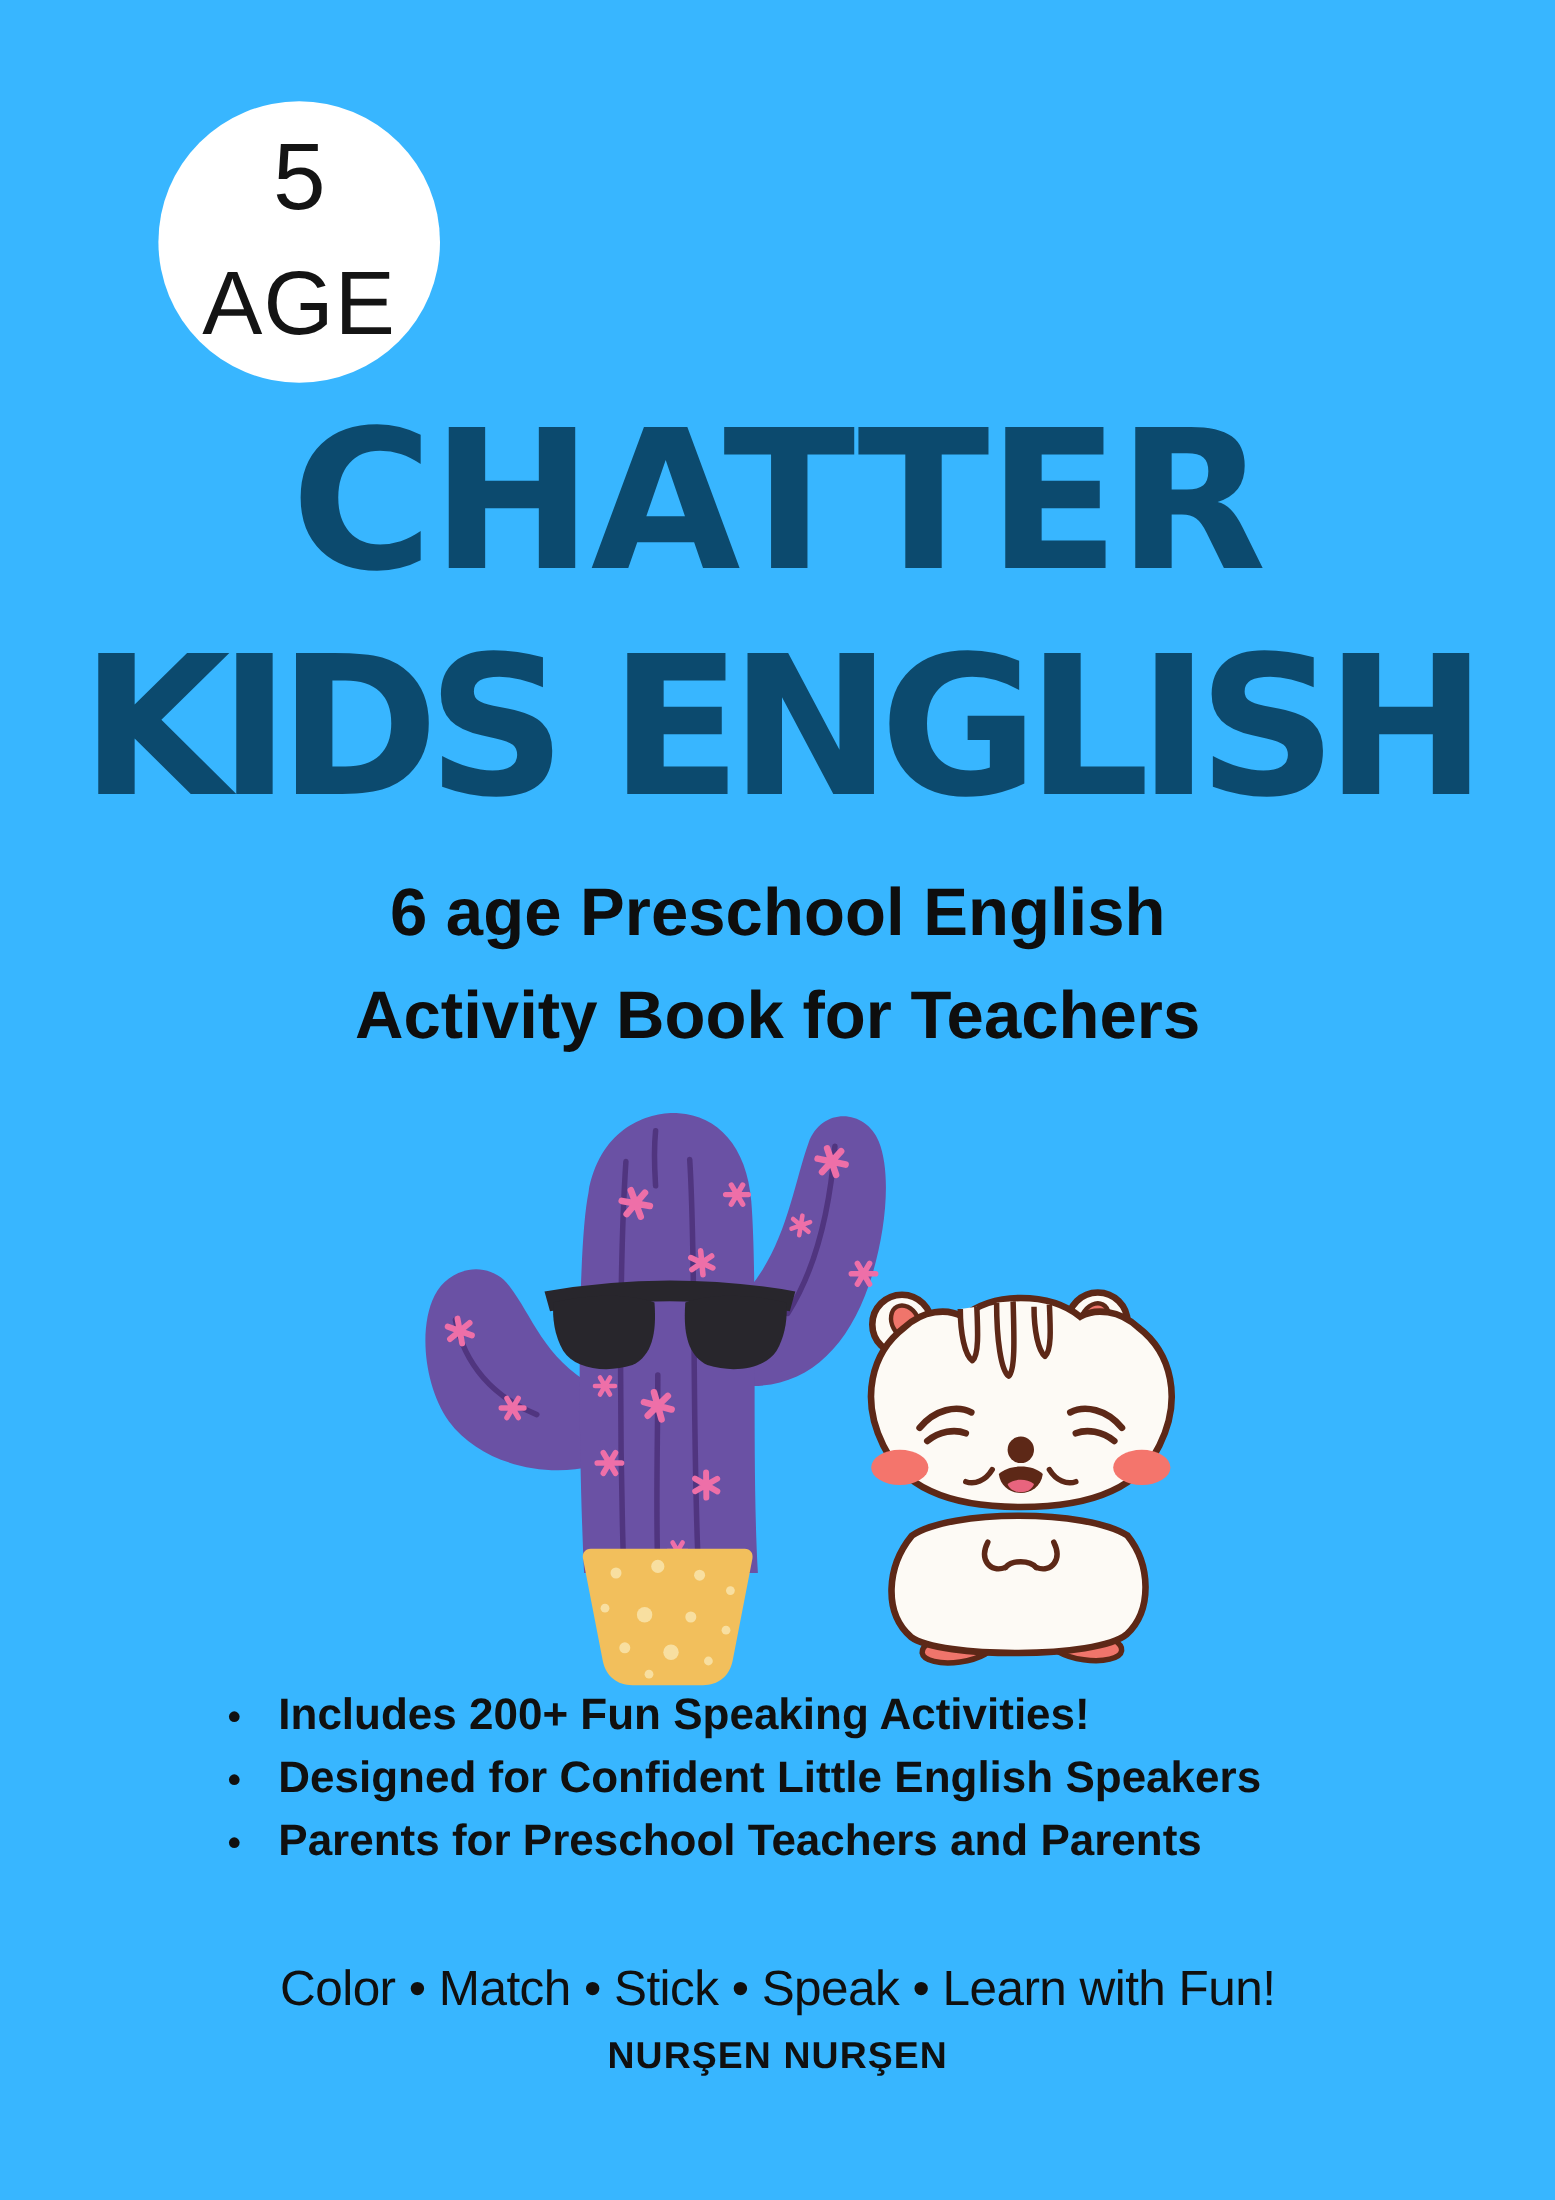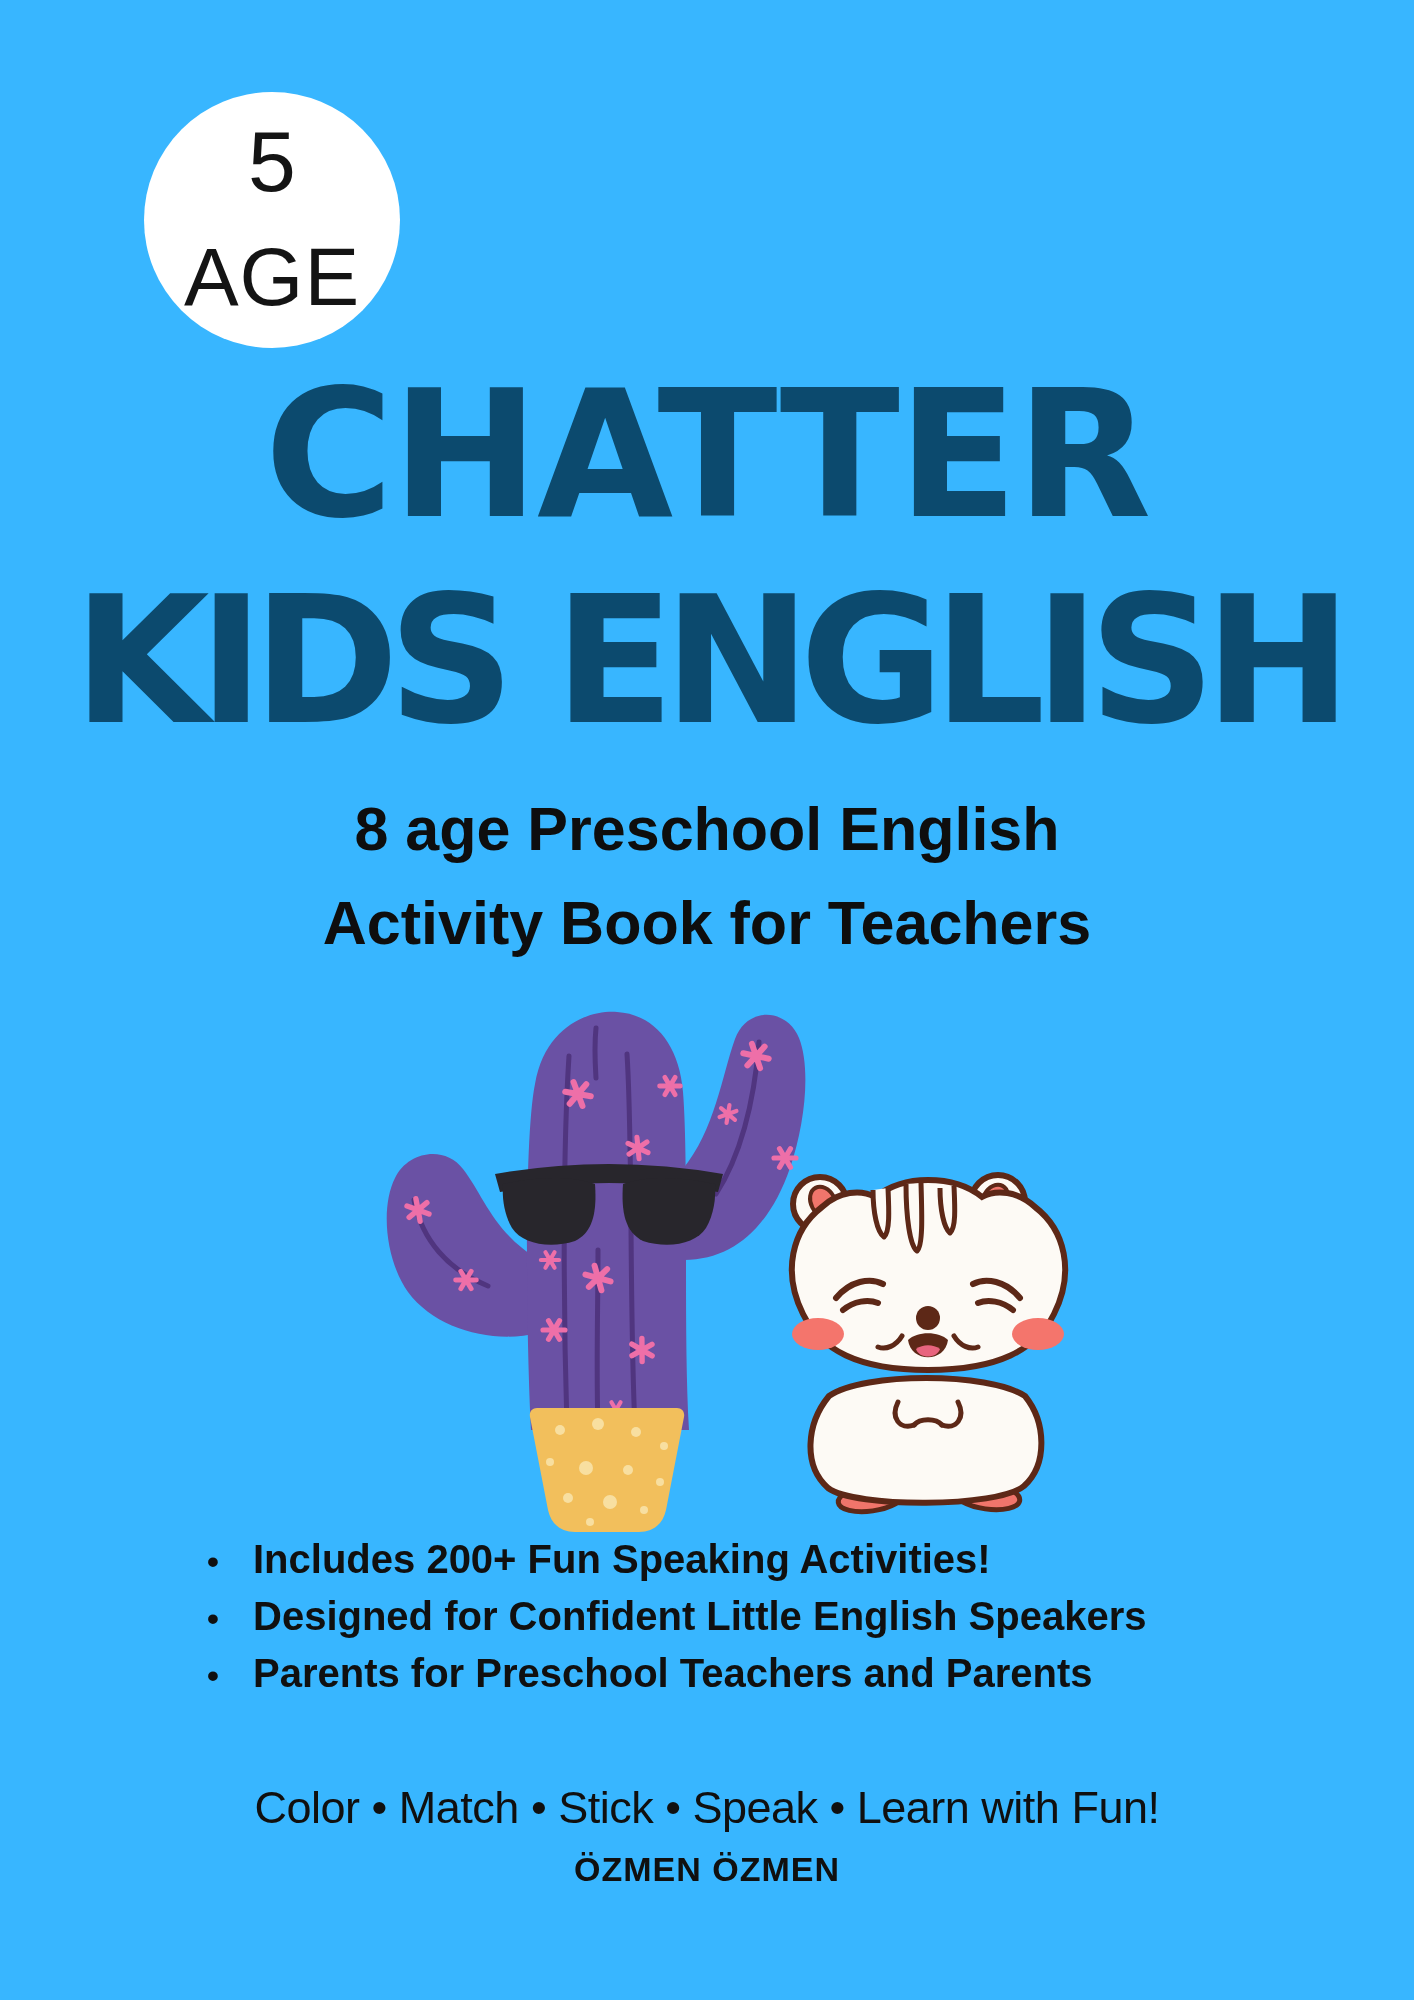--- a/index.html
+++ b/index.html
@@ -54,21 +54,21 @@
 
   <div class="age-badge">
     <div class="age-num">5</div>
     <div class="age-label">AGE</div>
   </div>
 
   <div class="title t1">CHATTER</div>
   <div class="title t2">KIDS ENGLISH</div>
 
   <div class="subtitle">
-    <div>8 age Preschool English</div>
+    <div>6 age Preschool English</div>
     <div>Activity Book for Teachers</div>
   </div>
 
   <svg class="illustration" viewBox="0 0 775 540" aria-hidden="true">
 
     <g>
 
       <path fill="#6A51A4" d="M240,335 C196,346 138,332 110,294 C88,263 82,210 97,180 C110,153 147,147 165,171 C186,198 196,236 242,262 Z"></path>
       <path class="ridge" d="M116,202 C124,242 150,272 190,288"></path>
 
@@ -177,15 +177,15 @@
       <span class="b">•</span>
       <span>Designed for Confident Little English Speakers</span>
     </li>
     <li>
       <span class="b">•</span>
       <span>Parents for Preschool Teachers and Parents</span>
     </li>
   </ul>
 
   <div class="tagline">Color • Match • Stick • Speak • Learn with Fun!</div>
-  <div class="author">ÖZMEN ÖZMEN</div>
+  <div class="author">NURŞEN NURŞEN</div>
 
 </div>
 
 </body></html>

